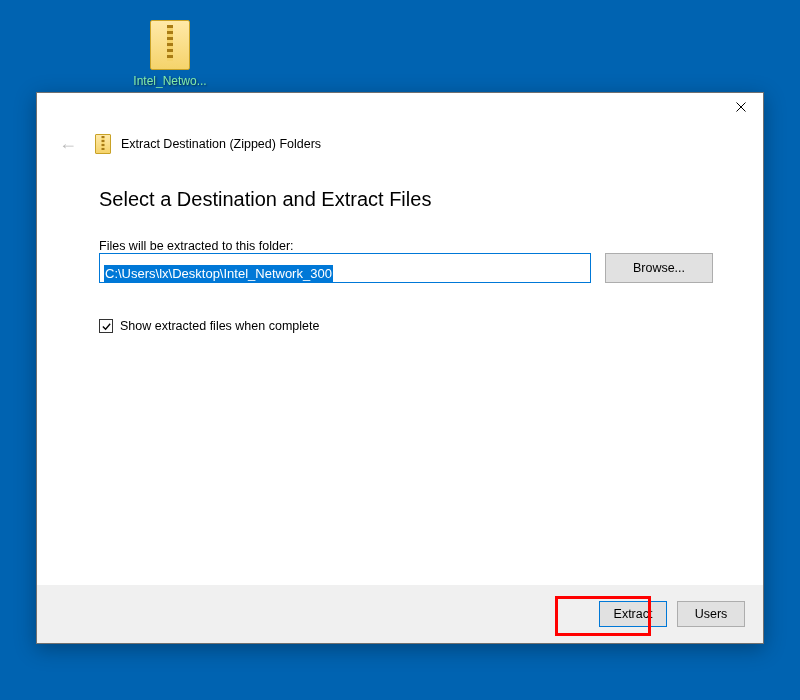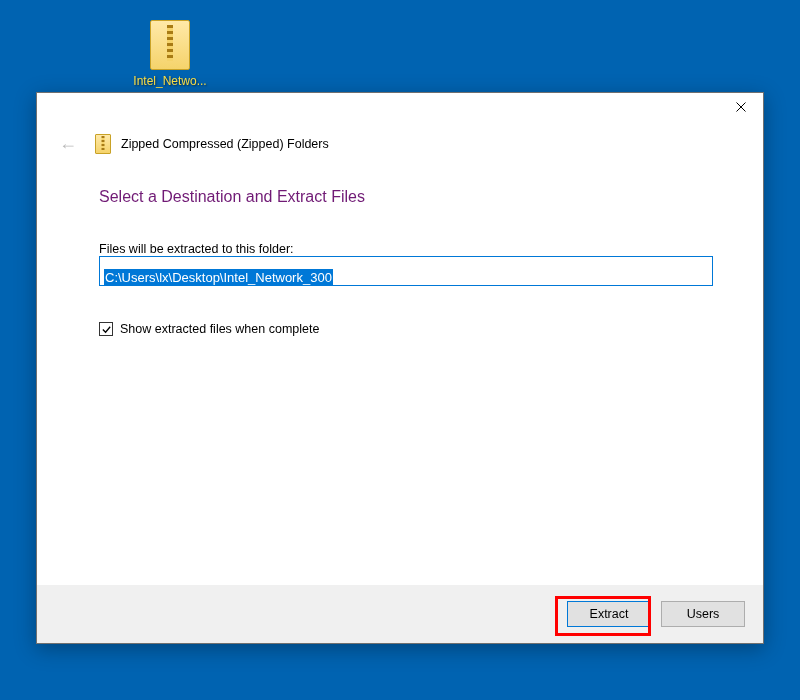--- a/index.html
+++ b/index.html
@@ -40,21 +40,21 @@
       width: 6px;
       height: 36px;
       transform: translateX(-50%);
       background: repeating-linear-gradient(
         to bottom,
         #a87b15 0px, #a87b15 3px,
         #f5d36b 3px, #f5d36b 6px
       );
     }
     .desktop-icon-label {
-      color: #fde047;
+      color: #86efac;
       font-size: 12px;
       text-shadow: 1px 1px 2px rgba(0,0,0,0.6);
       white-space: nowrap;
       overflow: hidden;
       text-overflow: ellipsis;
     }
     .dialog {
       position: absolute;
       top: 92px;
       left: 36px;
@@ -119,45 +119,45 @@
     }
     .dialog-title {
       font-size: 12.5px;
       color: #000;
     }
     .content {
       flex: 1;
       padding: 20px 50px 10px 62px;
     }
     .heading {
-      color: #701a75;
-      font-size: 16px;
+      color: #000000;
+      font-size: 20px;
       font-weight: 400;
-      margin-bottom: 36px;
+      margin-bottom: 28px;
     }
     .field-label {
       font-size: 12.5px;
       color: #000;
       margin-bottom: 0;
     }
     .path-row {
       display: flex;
       gap: 14px;
       align-items: stretch;
       margin-bottom: 36px;
     }
     .path-input-wrap {
       flex: 1;
       position: relative;
       height: 30px;
       border: 1px solid #0078d7;
       background: #fff;
       display: flex;
-      align-items: flex-start;
-      padding: 12px 4px;
+      align-items: flex-end;
+      padding: 0 4px;
     }
     .path-selected {
       background: #0078d7;
       color: #fff;
       font-size: 13px;
       padding: 1px 1px;
       white-space: nowrap;
     }
     .browse-btn {
       width: 108px;
@@ -191,21 +191,21 @@
     .button-bar {
       height: 58px;
       background: #f0f0f0;
       display: flex;
       justify-content: flex-end;
       align-items: center;
       padding: 0 18px;
       gap: 10px;
     }
     .btn {
-      width: 84px;
+      width: 68px;
       height: 26px;
       background: #e1e1e1;
       border: 1px solid #adadad;
       font-size: 12.5px;
       font-family: inherit;
       cursor: pointer;
     }
     .btn.default {
       border: 1.5px solid #0078d7;
     }
@@ -228,30 +228,31 @@
     <div class="close-btn">
       <svg width="10" height="10" viewBox="0 0 10 10">
         <path d="M0.5 0.5 L9.5 9.5 M9.5 0.5 L0.5 9.5" stroke="currentColor" stroke-width="1"></path>
       </svg>
     </div>
   </div>
 
   <div class="header-row">
     <span class="back-arrow">←</span>
     <span class="zip-icon-small"></span>
-    <span class="dialog-title">Zipped Compressed (Zipped) Folders</span>
+    <span class="dialog-title">Extract Destination (Zipped) Folders</span>
   </div>
 
   <div class="content">
     <div class="heading">Select a Destination and Extract Files</div>
     <div class="field-label">Files will be extracted to this folder:</div>
     <div class="path-row">
       <div class="path-input-wrap">
         <span class="path-selected">C:\Users\lx\Desktop\Intel_Network_300</span>
       </div>
+      <button class="browse-btn">Browse...</button>
     </div>
     <label class="checkbox-row">
       <span class="checkbox">
         <svg viewBox="0 0 12 12">
           <path d="M2 6 L5 9 L10 3" stroke="#000" stroke-width="1.4" fill="none"></path>
         </svg>
       </span>
       <span>Show extracted files when complete</span>
     </label>
   </div>

